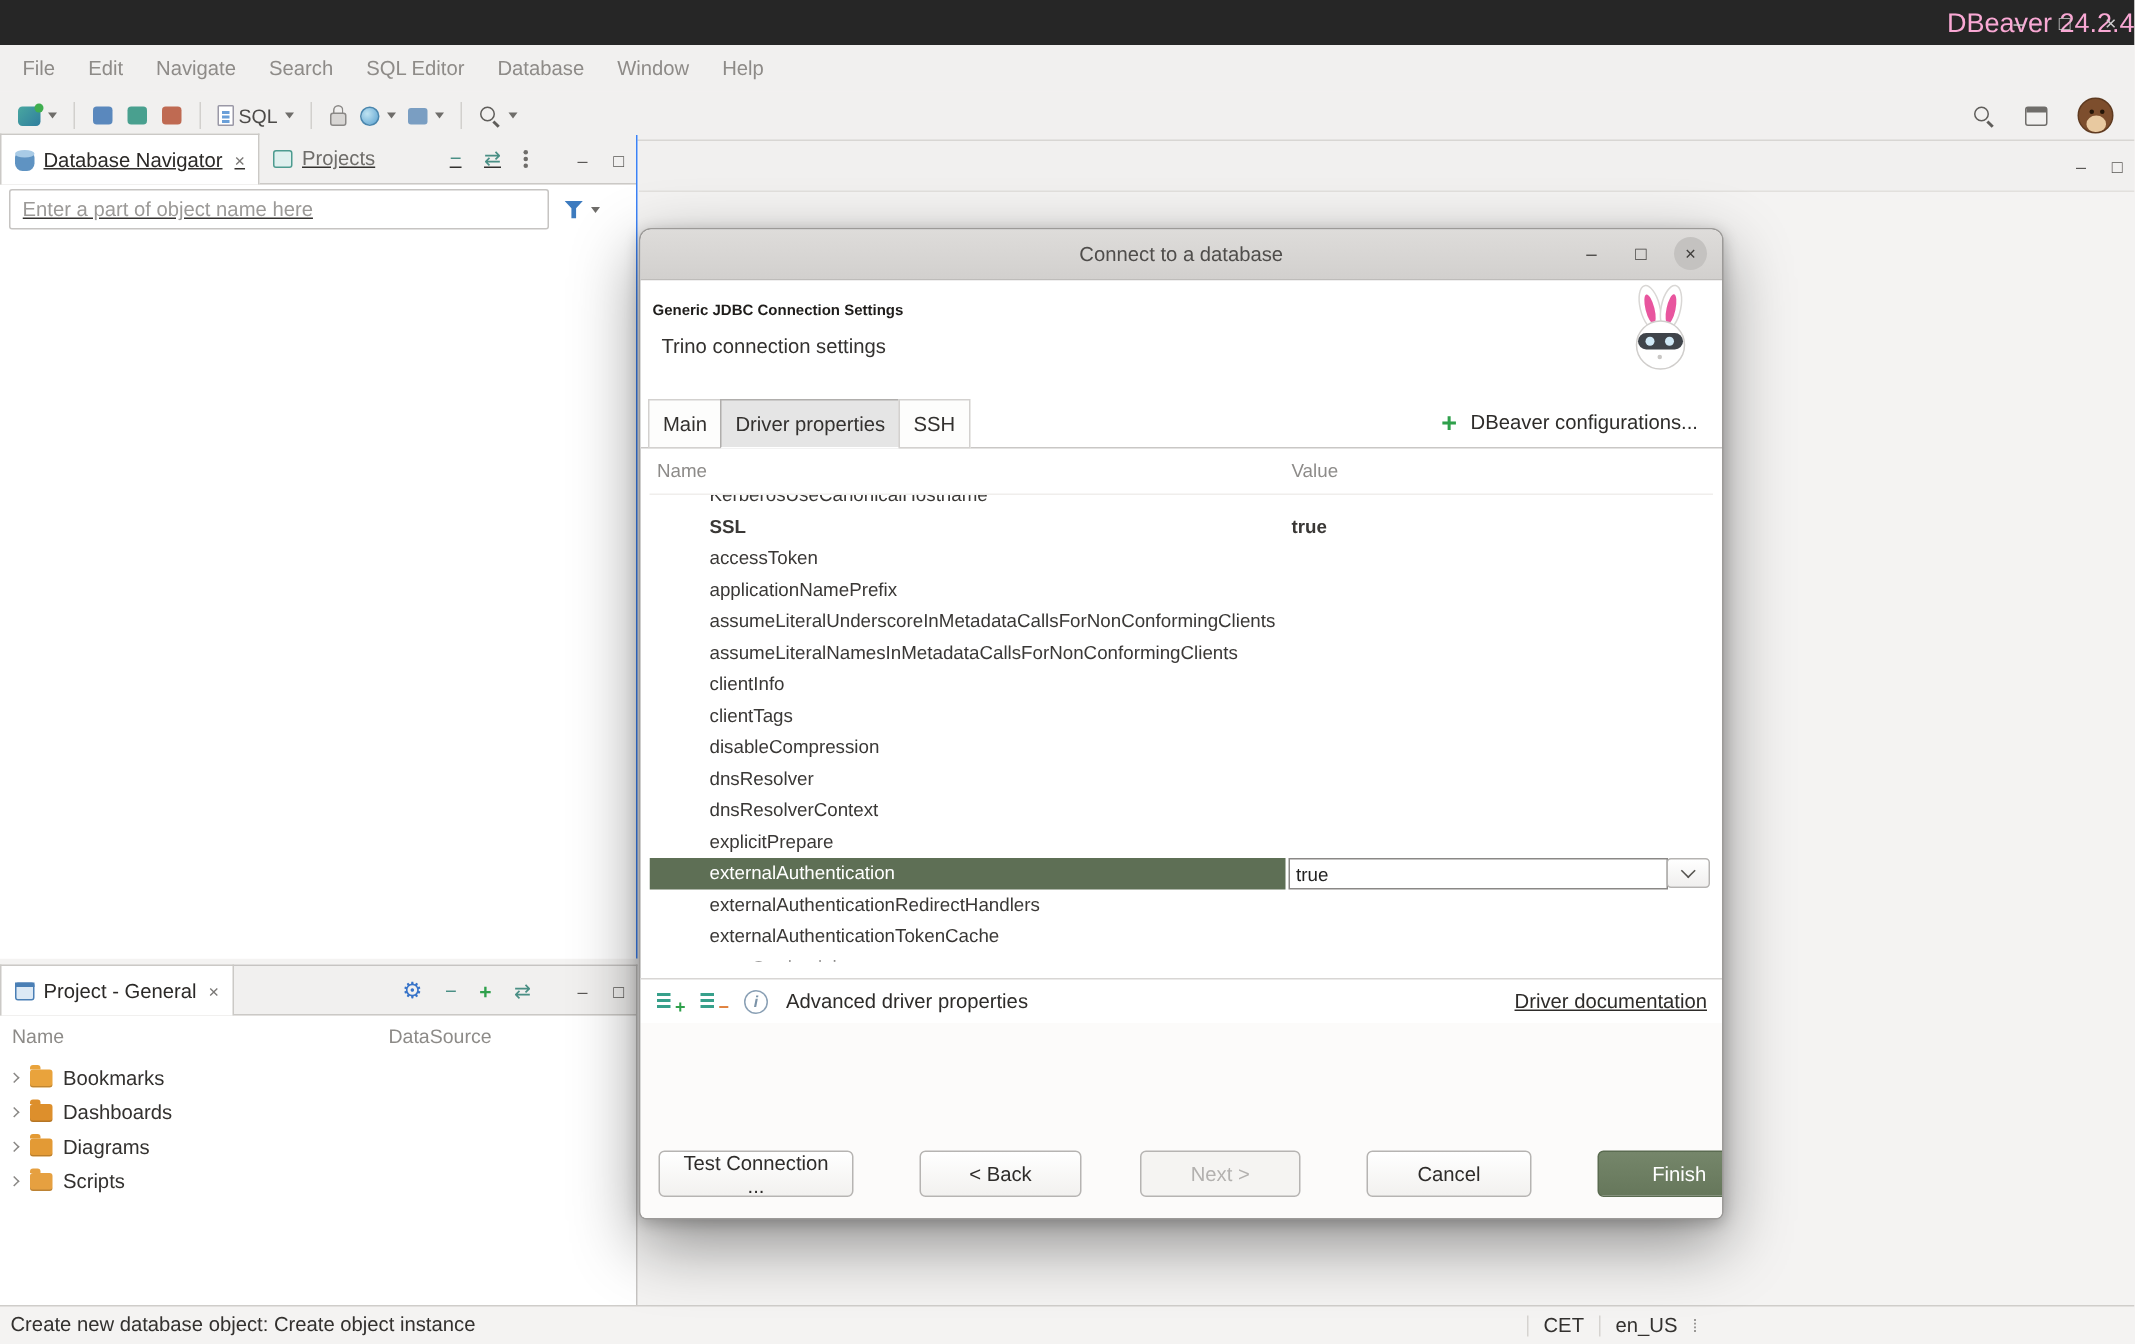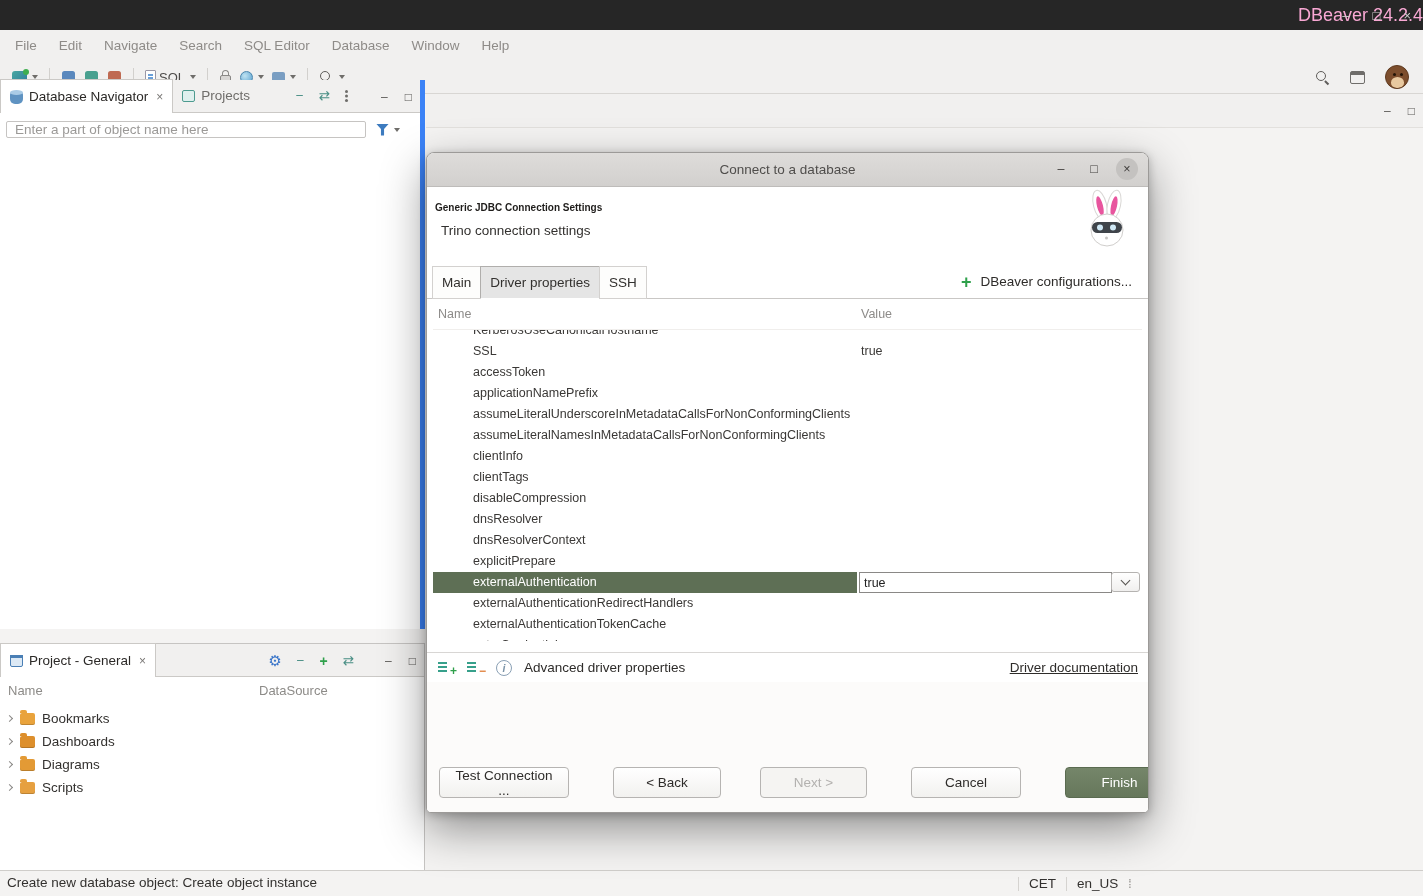--- a/index.html
+++ b/index.html
@@ -47,26 +47,26 @@
   .panel-tabbar { height:33px; background:#f1f0ef; border-bottom:1px solid #cbc9c6; display:flex; align-items:flex-end; position:relative; }
   .ptab { height:33px; display:flex; align-items:center; gap:6px; padding:0 9px; font-size:13.5px; color:#6f6d6a; }
   .ptab.active { background:#fff; border:1px solid #cbc9c6; border-bottom:none; color:#2b2927; height:34px; margin-bottom:-1px; }
   .tab-close { font-size:12px; color:#7a7876; margin-left:2px; }
   .pwc { position:absolute; right:8px; top:0; height:33px; display:flex; gap:17px; align-items:center; color:#5a5856; font-size:12px; }
   .mini-group { margin-left:auto; display:flex; align-items:center; gap:15px; margin-right:72px; height:33px; }
   .mico { color:#4a8f85; font-size:13.5px; line-height:1; }
   .vdots { width:3px; height:3px; border-radius:50%; background:#6f6d6a; box-shadow:0 4.5px 0 #6f6d6a, 0 9px 0 #6f6d6a; margin-bottom:9px; }
 
   
-  .nav-panel { position:absolute; left:0; top:80px; width:425px; height:549px; background:#fff; border-right:5px solid #3b82f6; }
+  .nav-panel { position:absolute; left:0; top:90px; width:425px; height:549px; background:#fff; border-right:1px solid #3b82f6;text-decoration:underline; }
   .db-ico { width:13px; height:12px; background:#5f93c2; border-radius:3px 3px 5px 5px; position:relative; margin-top:2px; }
   .db-ico::before { content:""; position:absolute; top:-2px; left:0; width:13px; height:5px; background:#a9cbe6; border-radius:50%; }
   .proj-ico { width:13px; height:12px; border:1.5px solid #4d9b8f; border-radius:2px; background:#dff0ee; }
   .filter-row { height:33px; display:flex; align-items:center; padding:0 6px; gap:6px; background:#fff; }
-  .filter-input { width:360px; height:17px; border:1px solid #c6c4c2; border-radius:2px; padding:0 8px; font-size:13.5px; color:#ec4899; font-family:inherit; outline:none; background:#fff; }
+  .filter-input { width:360px; height:27px; border:1px solid #c6c4c2; border-radius:2px; padding:0 8px; font-size:13.5px; color:#ec4899; font-family:inherit; outline:none; background:#fff; }
   .filter-input::placeholder { color:#9b9997; }
   .funnel-wrap { display:flex; align-items:center; gap:3px; margin-left:4px; }
   .funnel { width:13px; height:12px; background:#3d7bbf; clip-path:polygon(0 0,100% 0,62% 45%,62% 100%,38% 100%,38% 45%); }
   .nav-content { height:483px; background:#fff; }
 
   
   .proj-panel { position:absolute; left:0; top:643px; width:425px; height:227px; background:#fff; border-right:1px solid #c6c4c2; border-top:1px solid #c6c4c2; }
   .pg-ico { width:13px; height:12px; border:1.5px solid #4a7fb5; background:#dce9f5; border-radius:2px; position:relative; }
   .pg-ico::before { content:""; position:absolute; left:-1px; top:-1px; right:-1px; height:3px; background:#4a7fb5; }
   .pp-icons { position:absolute; right:70px; top:0; height:33px; display:flex; align-items:center; gap:15px; }
@@ -115,21 +115,21 @@
   .tbl-header { flex:0 0 31px; position:relative; margin:0 6px; display:flex; align-items:center; font-size:12.5px; color:#8d8b89; border-bottom:1px solid #f0eeec; }
   .tbl-header .hname { padding-left:5px; }
   .tbl-header .hvalue { position:absolute; left:428px; }
   .tbl-body { flex:0 0 322px; margin:0 6px; overflow:hidden; position:relative; background:#fff; }
   .prop-row { height:21px; position:relative; font-size:12.5px; color:#3a3836; }
   .prop-row.clip-top { margin-top:-10px; }
   .prop-row.clip-bottom { height:6px; overflow:hidden; }
   .pname { display:block; padding-left:40px; width:424px; height:21px; line-height:21px; white-space:nowrap; overflow:hidden; }
   .prop-row.selected .pname { background:#5e6f55; color:#fff; }
   .pvalue { position:absolute; left:428px; top:0; line-height:21px; }
-  .b { font-weight:normal; }
+  .b { font-weight:bold; }
   .pvalue-editor { position:absolute; left:426px; top:0; height:21px; width:253px; border:1px solid #8a8886; padding:0 4px; font-size:12.5px; font-family:inherit; color:#222; outline:none; background:#fff; }
   .pvalue-drop { position:absolute; right:2px; top:0; width:29px; height:20px; background:linear-gradient(#ffffff,#f0efee); border:1px solid #b5b3b1; border-radius:3px; display:flex; align-items:center; justify-content:center; }
   .chev-down { width:7px; height:7px; border-right:1.6px solid #55534f; border-bottom:1.6px solid #55534f; transform:rotate(45deg); margin-top:-4px; }
   .props-toolbar { flex:0 0 30px; border-top:1px solid #d8d6d4; display:flex; align-items:center; padding:0 11px; gap:12px; position:relative; background:#fff; }
   .ico-bars { position:relative; width:17px; height:13px; }
   .ico-bars::before { content:""; position:absolute; left:0; top:1px; width:9px; height:2px; background:#37a08b; box-shadow:0 4px 0 #37a08b, 0 8px 0 #37a08b; }
   .ico-bars.add::after { content:"+"; position:absolute; right:-2px; bottom:-4px; color:#2fa04b; font-weight:bold; font-size:12px; }
   .ico-bars.remove::after { content:"−"; position:absolute; right:-2px; bottom:-4px; color:#e0823f; font-weight:bold; font-size:12px; }
   .info-ico { width:16px; height:16px; border-radius:50%; border:1.5px solid #8aa0b5; color:#7b93a8; font-size:10.5px; display:flex; align-items:center; justify-content:center; font-weight:bold; font-style:italic; }
   .adv-label { font-size:13.5px; color:#2e2c2a; }

